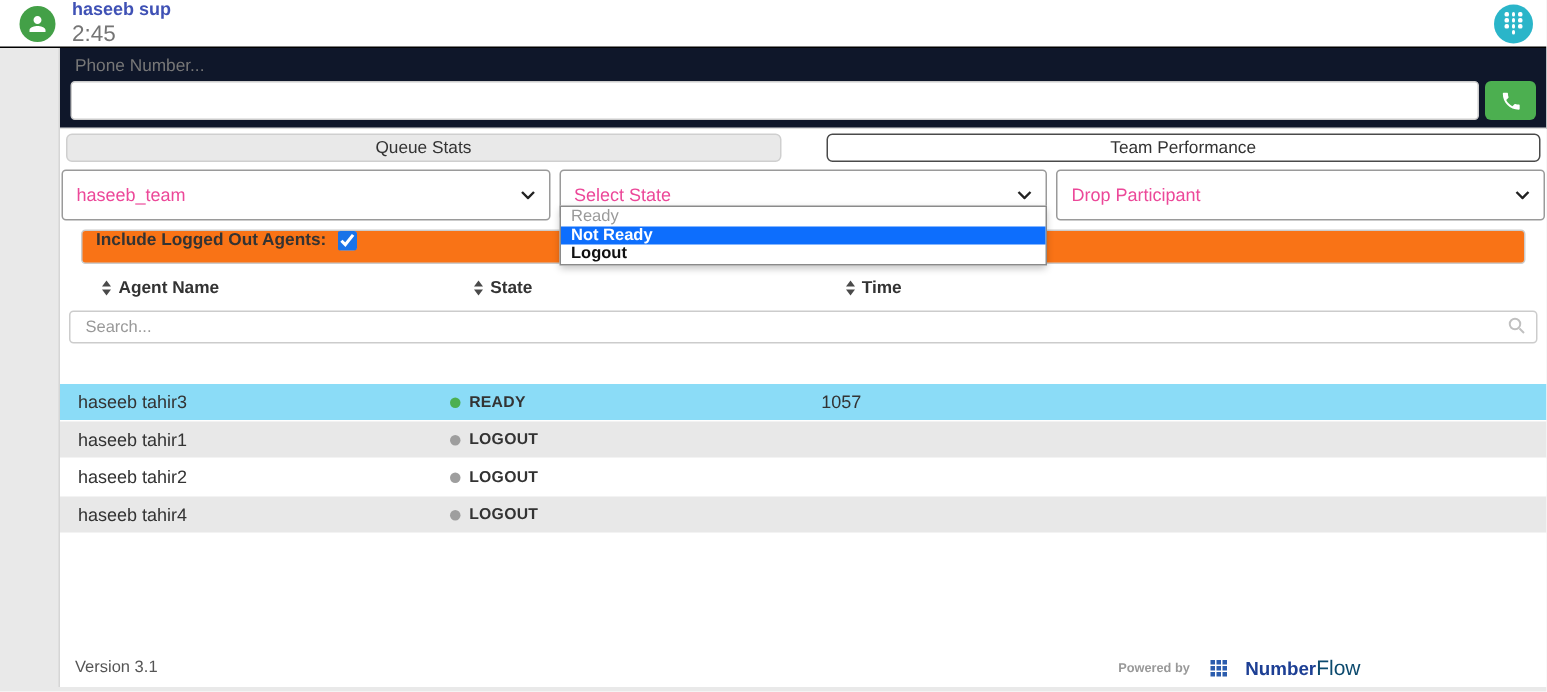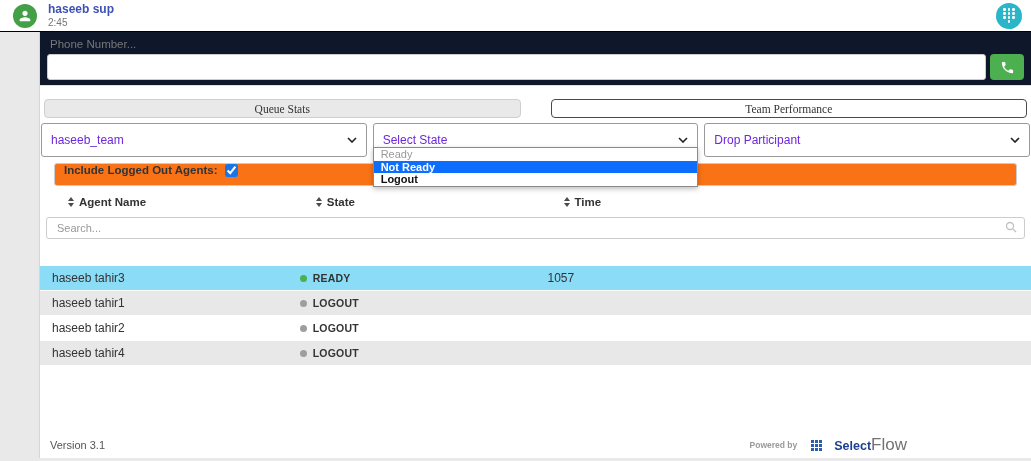--- a/index.html
+++ b/index.html
@@ -6,21 +6,21 @@
   html,body { width:1031px; height:461px; overflow:hidden; }
   body { background:#e9e9e9; font-family:"Liberation Sans", sans-serif; }
 
   
   .topbar { height:32px; background:#fff; border-bottom:1px solid #000000;
             display:flex; align-items:center; padding:0 9px; }
   .avatar { width:24px; height:24px; border-radius:50%; background:#43a047;
             display:flex; align-items:center; justify-content:center; flex:0 0 auto; margin-left:4px; }
   .user-block { margin-left:11px; display:flex; flex-direction:column; line-height:1.15; }
   .user-name { color:#3f51b5; font-weight:bold; font-size:12px; }
-  .user-timer { color:#757575; font-size:10px; }
+  .user-timer { color:#757575; font-size:15px; }
   .dialpad-btn { margin-left:auto; width:26px; height:26px; border-radius:50%;
                  background:#2ab5c9; border:none; cursor:pointer;
                  display:flex; flex-direction:column; align-items:center; justify-content:center; gap:1.5px; }
   .dp-row { display:flex; gap:2px; }
   .dp-dot { width:2.5px; height:2.5px; border-radius:50%; background:#fff; }
 
   
   .main { display:flex; height:426px; }
   .left-strip { width:40px; background:#e9e9e9; border-right:1px solid #d6d6d6; flex:0 0 auto; }
   .content { flex:1; background:#fff; display:flex; flex-direction:column; position:relative; }
@@ -28,31 +28,31 @@
   
   .phone-section { background:#0f172a; border-bottom:1px solid #e0e0e0; padding:5px 7px 5px; }
   .phone-label { color:#777; font-size:11.5px; padding:1px 3px 4px; }
   .phone-row { display:flex; gap:4px; }
   .phone-input { flex:1; height:26px; border:1px solid #ccc; border-radius:3px; background:#fff;
                  font-size:12px; padding:0 8px; outline:none; }
   .call-btn { width:34px; height:26px; background:#4caf50; border:none; border-radius:4px;
               display:flex; align-items:center; justify-content:center; cursor:pointer; }
 
   
-  .tabs-row { display:flex; gap:30px; padding:13px 4px 2px;font-family:Liberation Serif, serif; }
+  .tabs-row { display:flex; gap:30px; padding:3px 4px 2px; }
   .tab { flex:1; height:19px; border-radius:4px; display:flex; align-items:center; justify-content:center;
          font-size:11.5px; color:#333; cursor:pointer; }
   .tab-inactive { background:#e9e9e9; border:1px solid #cfcfcf; }
   .tab-active { background:#fff; border:1px solid #4a4a4a; }
 
   
   .selects-row { display:flex; gap:6px; padding:3px 1px 2px; }
   .select-wrap { flex:1; position:relative; }
   .select { height:23px; border:1px solid #9a9a9a; border-radius:3px; background:#fff;
-            display:flex; align-items:center; padding:16px 9px; font-size:12px; color:#6d28d9; cursor:pointer; }
+            display:flex; align-items:center; padding:16px 9px; font-size:12px; color:#ec4899; cursor:pointer; }
   .select .chev { margin-left:auto; }
 
   .dropdown-list { position:absolute; top:24px; left:0; right:0; background:#fff;
                    border:1px solid #8a8a8a; z-index:30; box-shadow:0 2px 5px rgba(0,0,0,.25); }
   .option { height:12.5px; display:flex; align-items:center; padding:0 7px; font-size:11px; cursor:pointer; }
   .option-disabled { color:#9a9a9a; }
   .option-highlight { background:#0d6efd; color:#fff; font-weight:bold; }
   .option-normal { color:#111; font-weight:bold; }
 
   
@@ -91,21 +91,21 @@
   .filler { flex:1; background:#fff; }
 
   
   .footer { height:26px; display:flex; align-items:center; background:#fff;
             font-size:11px; color:#555; padding:0 10px; }
   .powered { margin-left:auto; margin-right:114px; display:flex; align-items:center; gap:12px; }
   .powered-by { font-size:8.5px; color:#999; font-weight:bold; }
   .logo-grid { display:grid; grid-template-columns:repeat(3, 3px); grid-auto-rows:3px; gap:1px; margin-left:2px; }
   .logo-sq { background:#2b5cad; }
   .brand-primary { color:#1d3f94; font-weight:bold; font-size:12.5px; }
-  .brand-secondary { color:#737373; font-size:17px; }
+  .brand-secondary { color:#0c4a6e; font-size:14px; }
 </style>
 </head>
 <body>
 
 <div class="topbar">
   <div class="avatar">
     <svg width="16" height="16" viewBox="0 0 24 24" fill="#fff">
       <path d="M12 12c2.21 0 4-1.79 4-4s-1.79-4-4-4-4 1.79-4 4 1.79 4 4 4zm0 2c-2.67 0-8 1.34-8 4v2h16v-2c0-2.66-5.33-4-8-4z"></path>
     </svg>
   </div>
@@ -279,19 +279,19 @@
             <span class="logo-sq"></span>
             <span class="logo-sq"></span>
           <span class="logo-sq"></span>
             <span class="logo-sq"></span>
             <span class="logo-sq"></span>
           <span class="logo-sq"></span>
             <span class="logo-sq"></span>
             <span class="logo-sq"></span>
         </span>
         <span>
-          <span class="brand-primary">Select</span><span class="brand-secondary">Flow</span>
+          <span class="brand-primary">Number</span><span class="brand-secondary">Flow</span>
         </span>
       </span>
     </div>
 
   </div>
 </div>
 
 </body></html>

